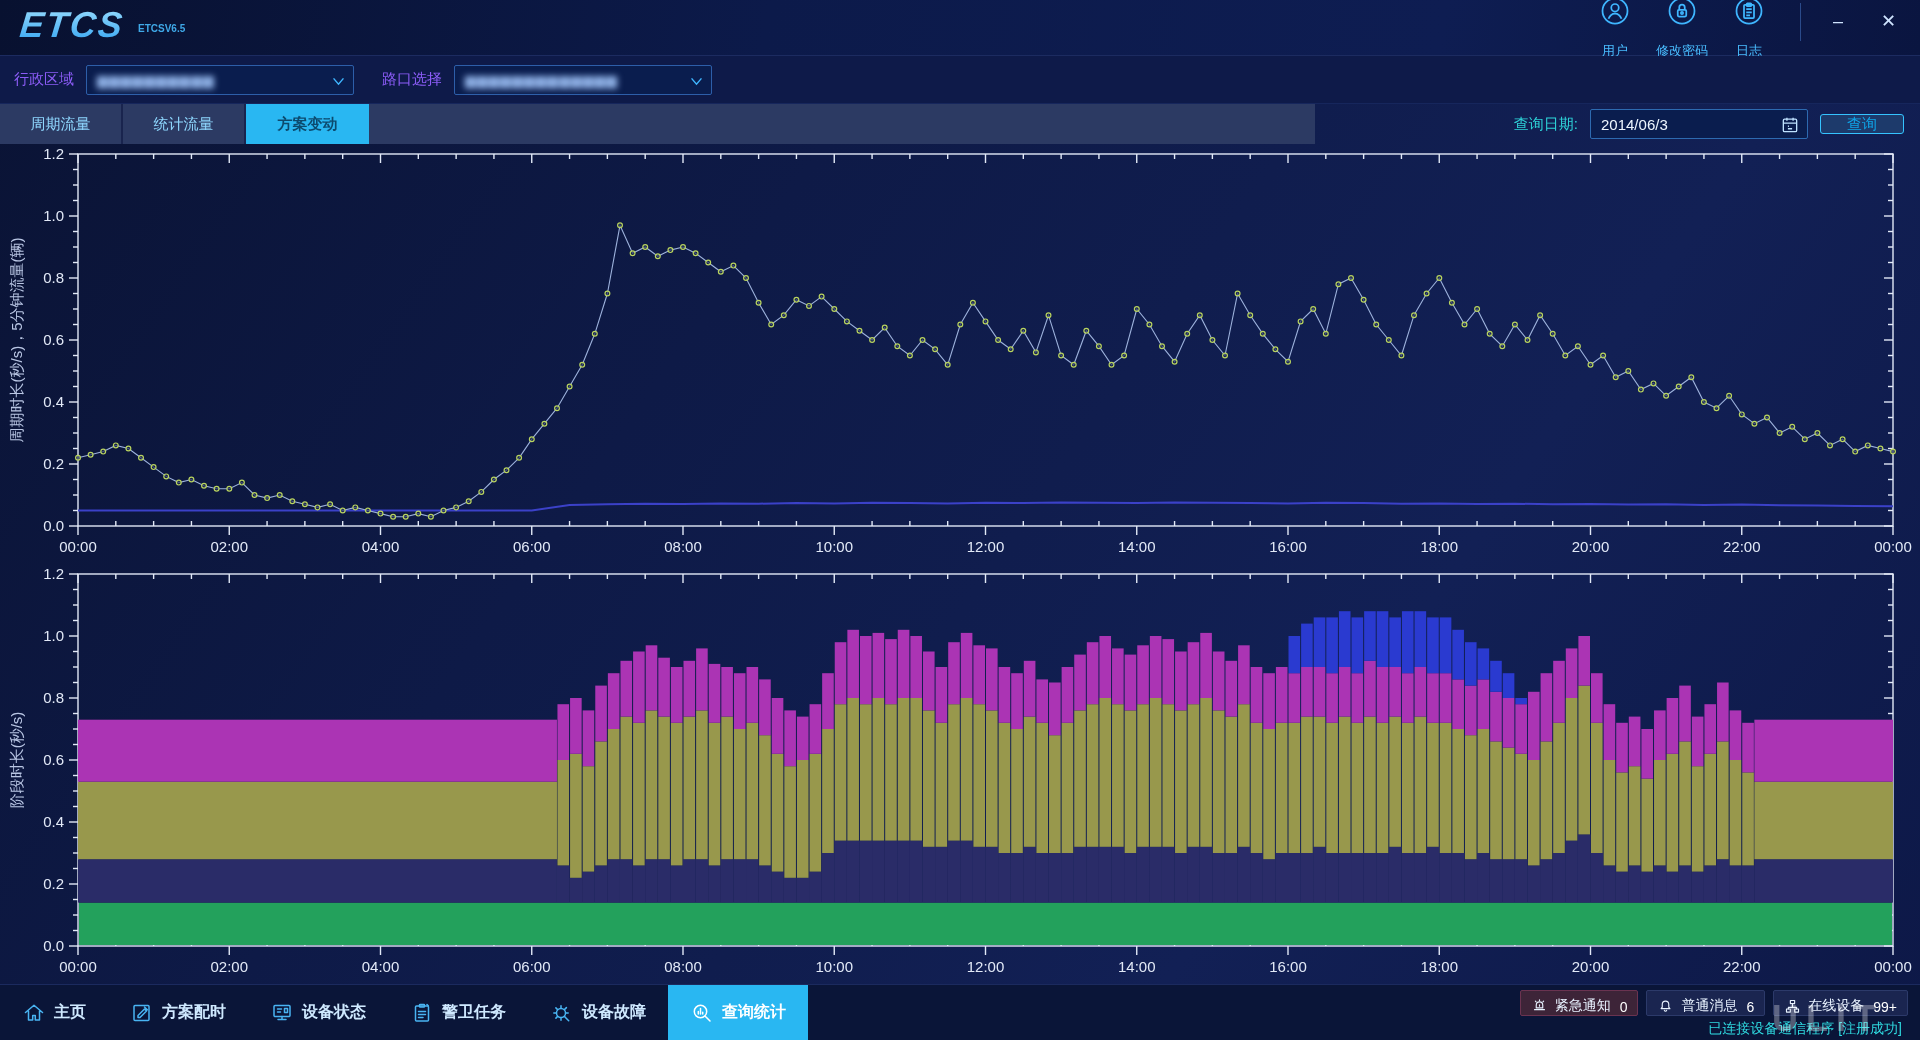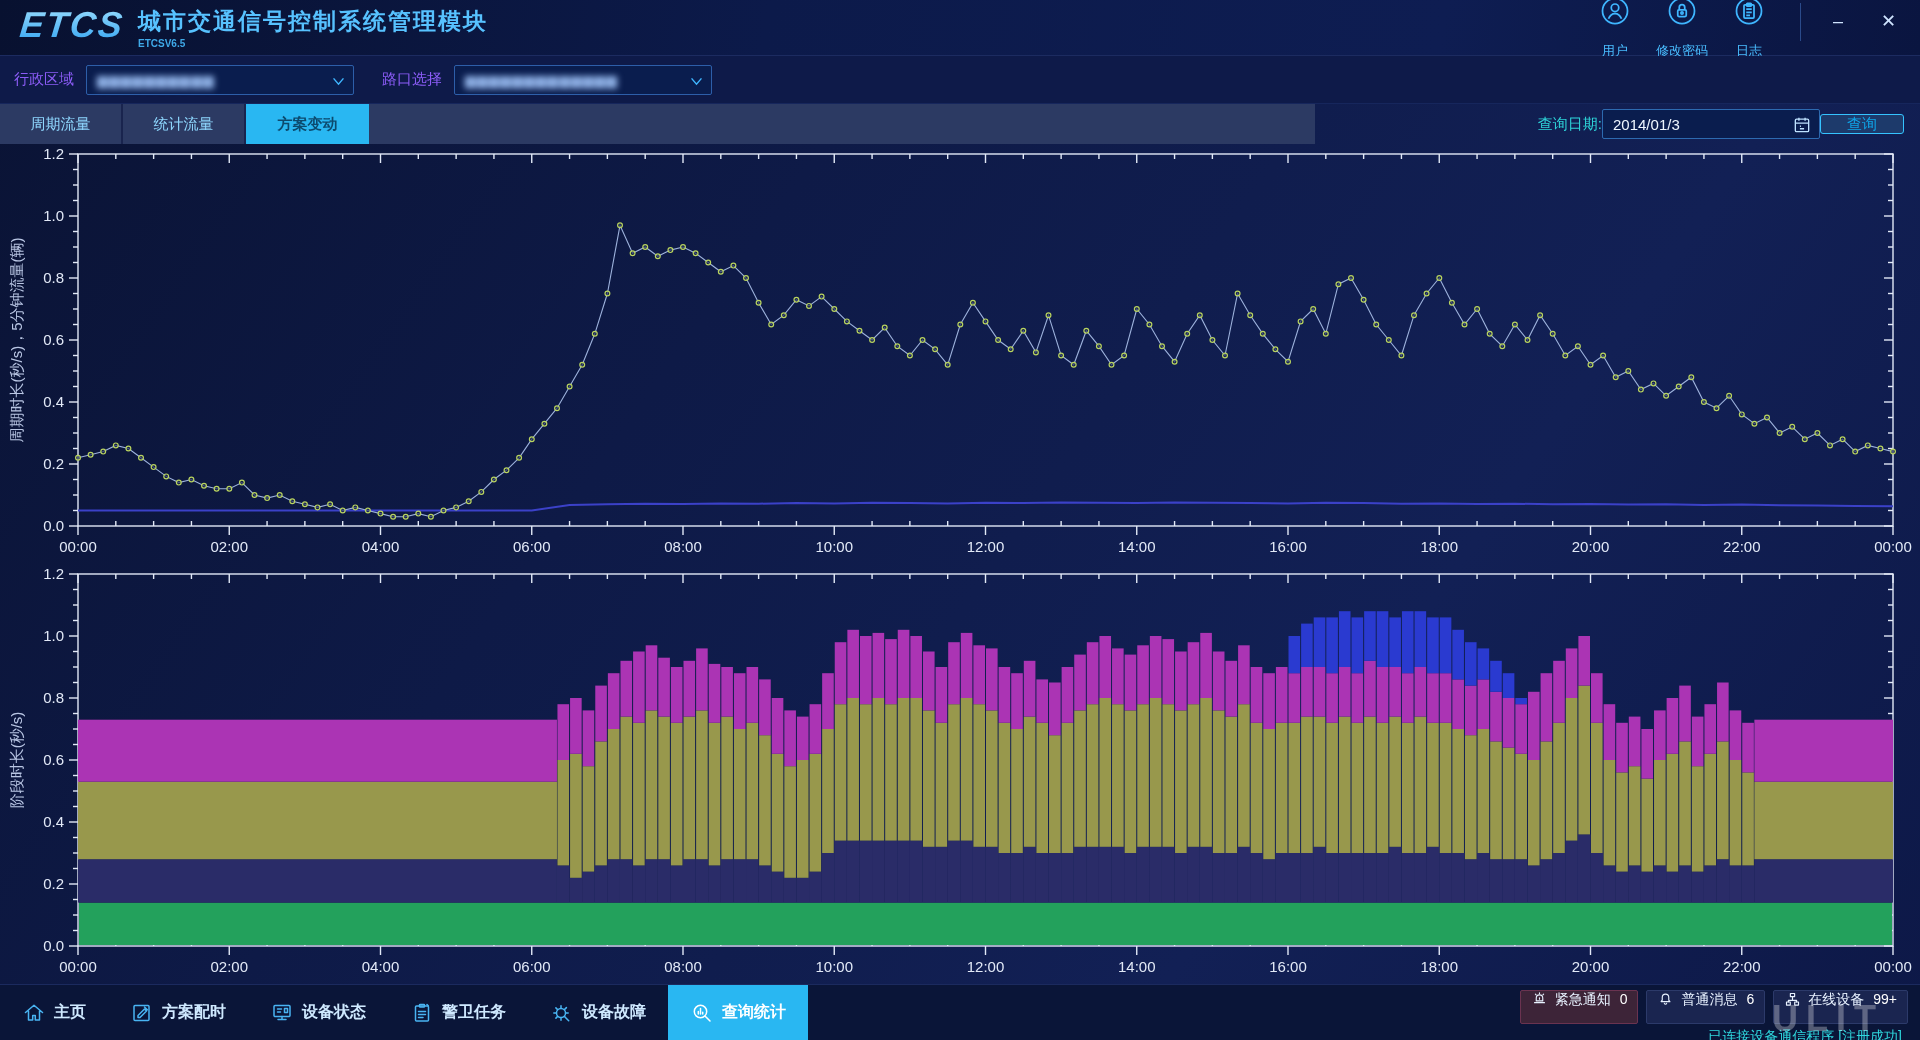--- a/index.html
+++ b/index.html
@@ -35,21 +35,21 @@
   .select .val { font-size:14px; color:#8fb1e6; filter:blur(3px); letter-spacing:1px; }
   .select .chev { position:absolute; right:8px; top:11px; }
   .sel-region { width:268px; margin-right:18px; }
   .sel-crossing { width:258px; }
   
   .tab-row { height:40px; flex:0 0 40px; display:flex; align-items:stretch; }
   .tab-strip { width:1315px; background:#2c3a63; display:flex; }
   .tab { width:123px; display:flex; align-items:center; justify-content:center;
     font-size:15px; color:#8fd8ff; cursor:pointer; border-right:2px solid #19244e; }
   .tab.active { background:#29b7f2; color:#0c4a6e; font-weight:700; border-right:none; }
-  .tab-right { flex:1; display:flex; align-items:center; justify-content:flex-end; padding-right:16px; }
+  .tab-right { flex:1; display:flex; align-items:center; justify-content:flex-end; gap:12px; padding-right:16px; }
   .q-label { font-size:15px; color:#2ed3d8; }
   .date-box { position:relative; width:218px; height:30px; background:#0a1d4e; border:1px solid #2d6ab0;
     border-radius:2px; display:flex; align-items:center; padding:0 34px 0 10px; cursor:text; }
   .date-box .dval { font-size:15px; color:#eef6ff; }
   .date-box .cal { position:absolute; right:7px; top:5px; color:#bfe2ff; }
   .query-btn { width:84px; height:20px; background:#1d3a6b; border:1px solid #35c3ff; border-radius:3px;
     color:#0ea5e9; font-size:15px; display:flex; align-items:center; justify-content:center; cursor:pointer; }
   
   .chart-box { height:420px; flex:0 0 420px; position:relative; }
   .chart-box svg { display:block; }
@@ -57,37 +57,36 @@
   .footer { height:56px; flex:0 0 56px; background:#0a1538; border-top:1px solid #1b2a5e;
     display:flex; align-items:stretch; position:relative; }
   .nav { display:flex; align-items:stretch; }
   .nav-item { display:flex; align-items:center; gap:8px; padding:0 22px; cursor:pointer; color:#cfe9ff; }
   .nav-item svg { width:24px; height:24px; color:#49b4f2; }
   .nav-item .nlabel { font-size:16px; font-weight:700; }
   .nav-item.active { background:#29b7f2; color:#ffffff; }
   .nav-item.active svg { color:#ffffff; }
   .footer-right { margin-left:auto; display:flex; flex-direction:column; align-items:flex-end; padding:5px 12px 0 0; }
   .badge-row { display:flex; gap:8px; }
-  .badge { display:flex; align-items:flex-start; gap:7px; height:34px; padding:0 10px;
+  .badge { display:flex; align-items:flex-end; gap:7px; height:26px; padding:0 10px;
     font-size:14px; color:#e8f2ff; border-radius:2px; cursor:pointer; }
   .badge svg { width:17px; height:17px; }
   .badge.alert { background:#3d2438; border:1px solid #6a3350; }
   .badge.normal { background:#1a2550; border:1px solid #2c3a6a; }
   .badge .cnt { margin-left:2px; color:#ffffff; }
   .status-line { font-size:14px; color:#2fd9df; margin-top:4px; padding-right:6px; }
   .watermark { position:absolute; right:36px; bottom:0px; font-size:36px; font-weight:700;
     color:rgba(255,255,255,0.30); letter-spacing:8px; pointer-events:none; }
 </style>
 </head>
 <body>
 
 <div class="header">
   <div class="logo">ETCS</div>
   <div class="title-wrap">
-    <div class="app-title">城市交通信号控制系统管理模块</div>
     <div class="app-version">ETCSV6.5</div>
   </div>
   <div class="header-right">
     <div class="hicon">
       <svg viewBox="0 0 24 24" fill="none" stroke="currentColor" stroke-width="1.4">
         <circle cx="12" cy="12" r="10"></circle>
           <circle cx="12" cy="9.4" r="3"></circle>
           <path d="M6.8 18.2c1.1-2.8 3-4.2 5.2-4.2s4.1 1.4 5.2 4.2"></path>
         </svg>
       <span class="hlabel">用户</span>
@@ -135,21 +134,21 @@
 
 <div class="tab-row">
   <div class="tab-strip" id="tab-strip">
       <div class="tab">周期流量</div>
       <div class="tab">统计流量</div>
       <div class="tab active">方案变动</div>
     </div>
   <div class="tab-right">
     <span class="q-label">查询日期:</span>
     <div class="date-box">
-      <span class="dval">2014/01/3</span>
+      <span class="dval">2014/06/3</span>
       <svg class="cal" width="20" height="20" viewBox="0 0 24 24" fill="none" stroke="currentColor" stroke-width="1.6">
         <rect x="4" y="5" width="16" height="15" rx="1.5"></rect>
           <path d="M4 9.8h16M8.3 3.2v3.6M15.7 3.2v3.6M9.5 13.5h1.2M9.5 16.5h5"></path>
         </svg>
     </div>
     <div class="query-btn">查询</div>
   </div>
 </div>
 
 <div class="chart-box">

